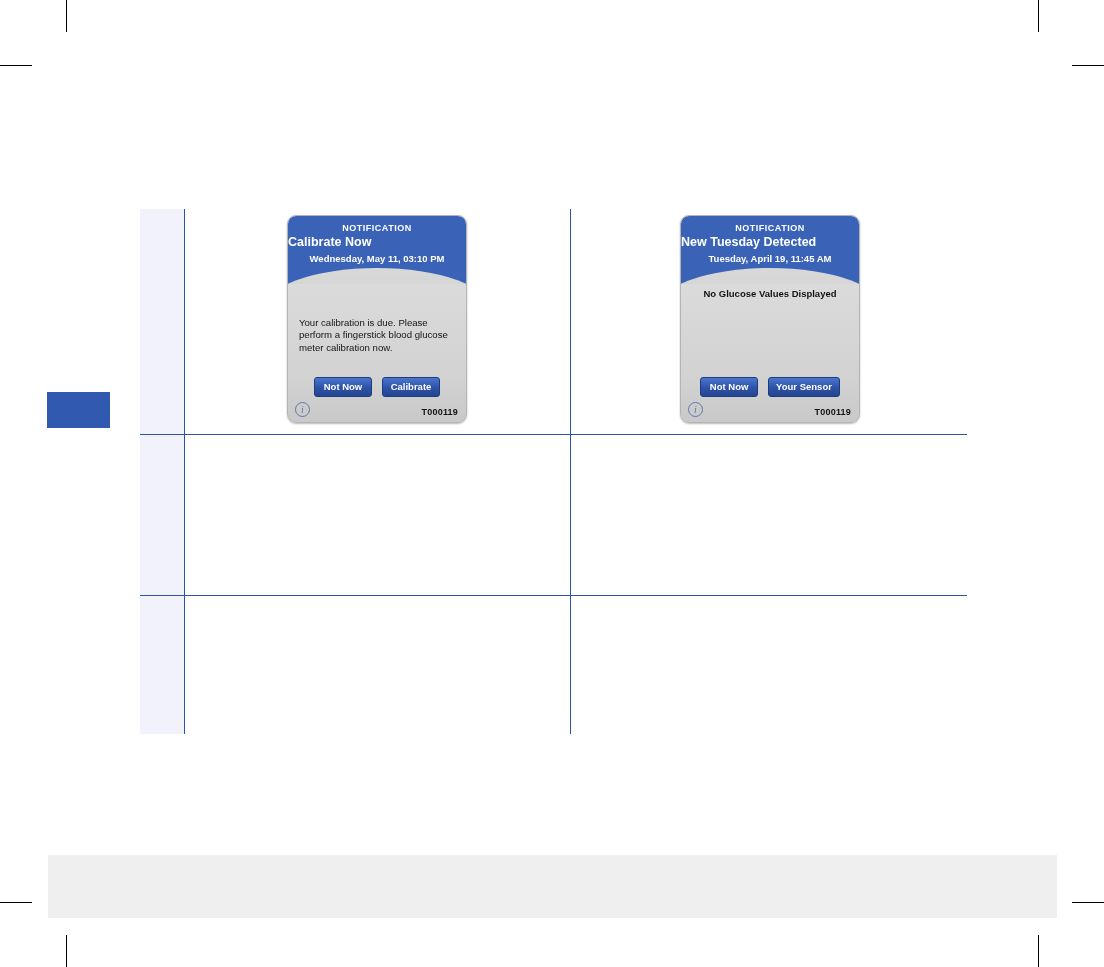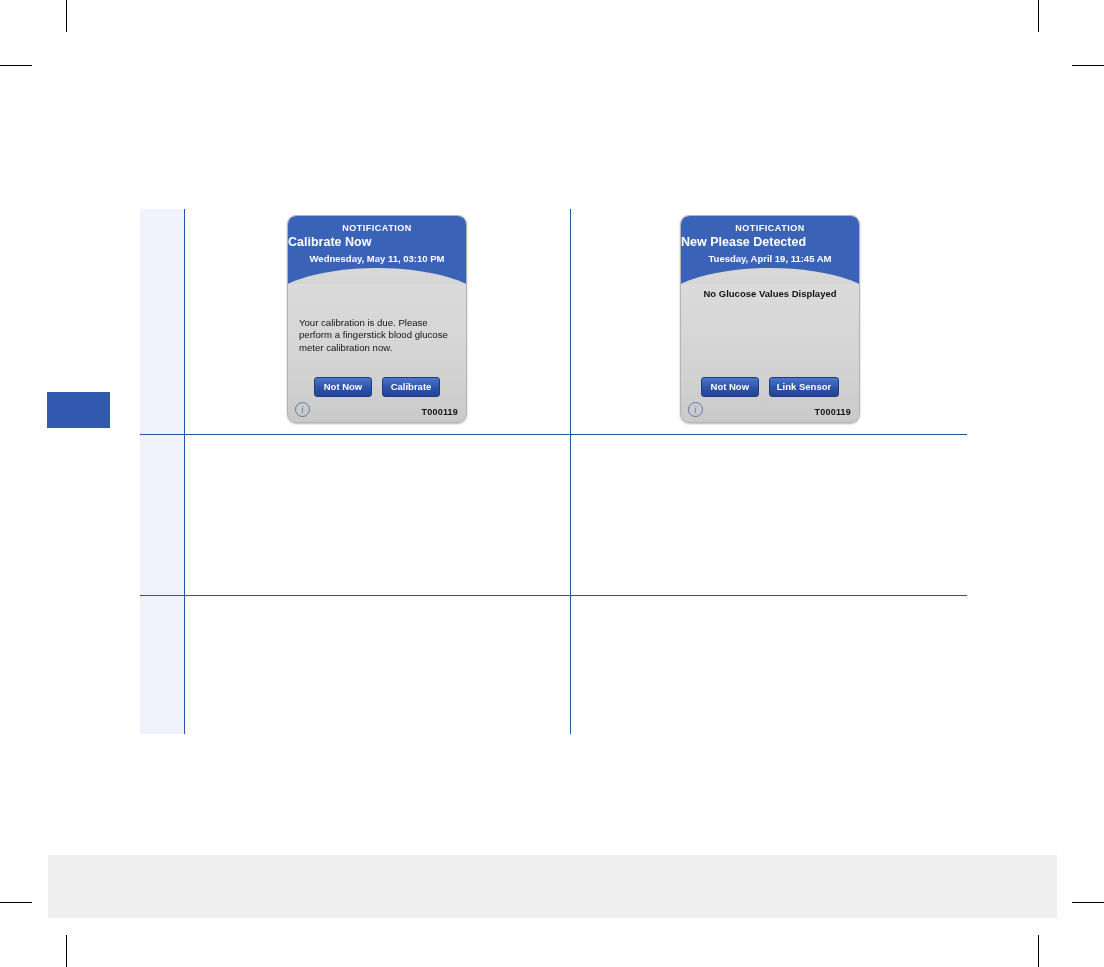--- a/index.html
+++ b/index.html
@@ -249,26 +249,26 @@
     <div class="notif-btn">Not Now</div>
     <div class="notif-btn">Calibrate</div>
   </div>
   <div class="notif-info-icon">i</div>
   <div class="notif-code">T000119</div>
 </div>
 
 <div class="notif-card card-2">
   <div class="notif-header">
     <div class="notif-kicker">NOTIFICATION</div>
-    <div class="notif-title">New Please Detected</div>
+    <div class="notif-title">New Tuesday Detected</div>
     <div class="notif-datetime">Tuesday, April 19, 11:45 AM</div>
     <div class="wave"></div>
   </div>
   <div class="notif-subbanner">No Glucose Values Displayed</div>
   <div class="notif-actions">
     <div class="notif-btn">Not Now</div>
-    <div class="notif-btn">Link Sensor</div>
+    <div class="notif-btn">Your Sensor</div>
   </div>
   <div class="notif-info-icon">i</div>
   <div class="notif-code">T000119</div>
 </div>
 
 <div class="footer-bar"></div>
 
 </body></html>

